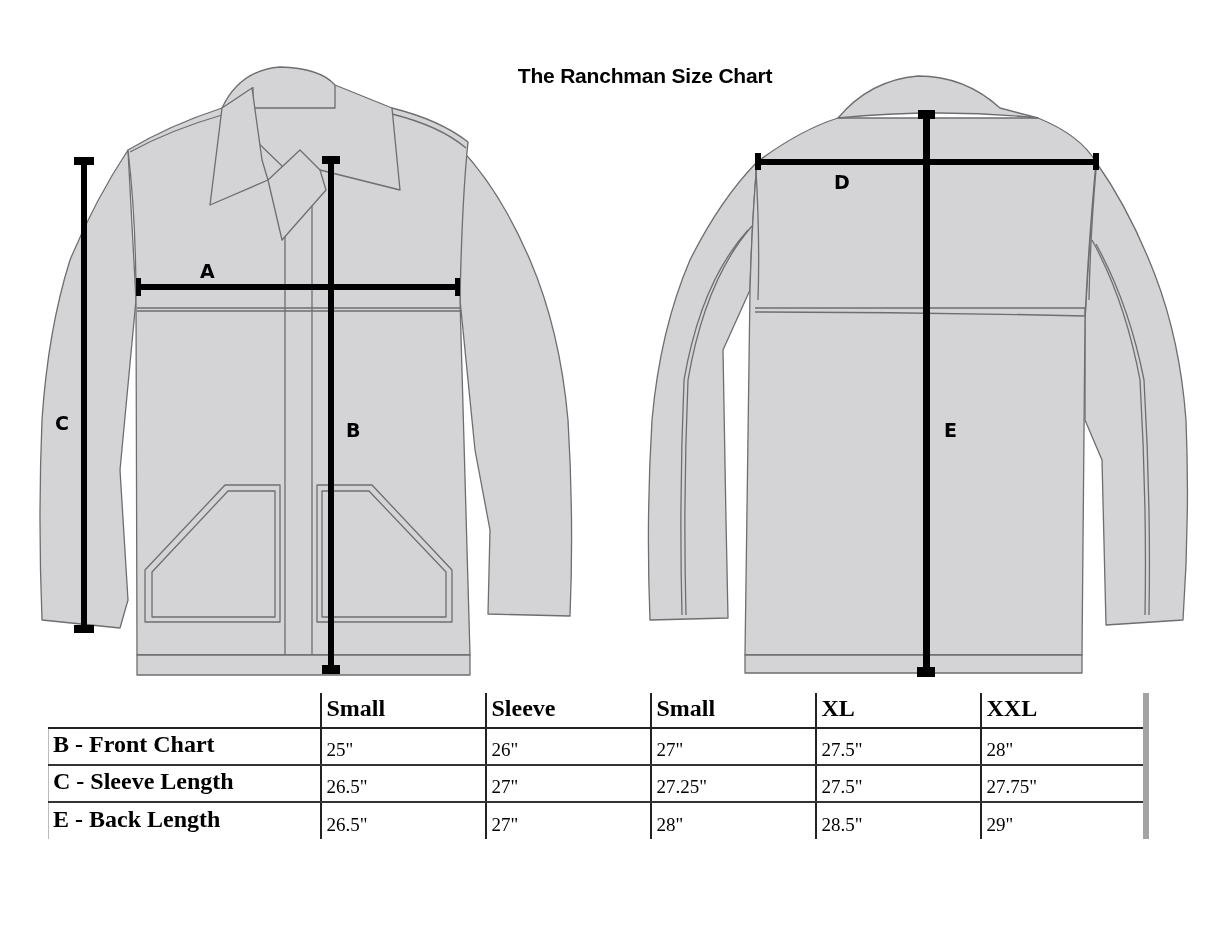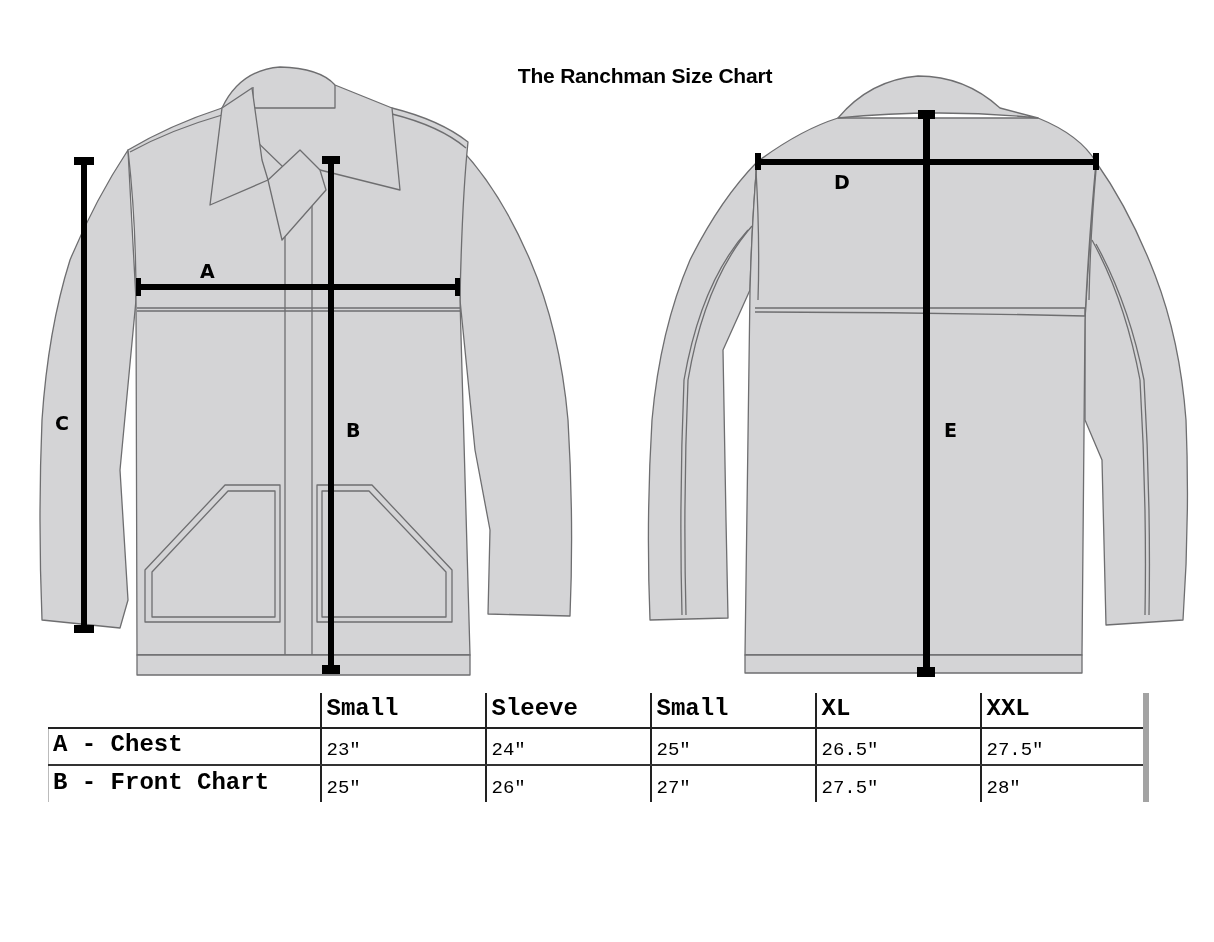--- a/index.html
+++ b/index.html
@@ -1,20 +1,20 @@
 <!DOCTYPE html>
 <html><head>
 <meta charset="utf-8">
 <style>
   html, body { margin: 0; padding: 0; background: #ffffff; }
   body { width: 1214px; height: 942px; position: relative; overflow: hidden; font-family: "Liberation Sans", sans-serif; color: #000; }
   .title { position: absolute; left: 0; width: 1290px; top: 64px; text-align: center; font-weight: bold; font-size: 21px; letter-spacing: -0.2px; }
   svg.jackets { position: absolute; left: 0; top: 0; }
   .dim-label { font-family: "DejaVu Sans", sans-serif; font-weight: bold; font-size: 19px; fill: #000; }
-  table.sizes { position: absolute; left: 48px; top: 693px; border-collapse: collapse; font-family: Liberation Mono, monospace; }
+  table.sizes { position: absolute; left: 48px; top: 693px; border-collapse: collapse; font-family: Liberation Serif, serif; }
   table.sizes td, table.sizes th { height: 37px; padding: 0 0 0 5px; text-align: left; vertical-align: bottom; box-sizing: border-box; }
   table.sizes th { font-size: 24px; font-weight: bold; padding-bottom: 5px; border-left: 2px solid #222; border-bottom: 2px solid #222; height: 35px; }
   table.sizes th.blank { border-left: none; }
   table.sizes th.last, table.sizes td.last { border-right: 6px solid #a3a3a3; }
   table.sizes td.rowlabel { font-size: 24px; font-weight: bold; padding: 0 0 6px 4px; border-bottom: 2px solid #333; width: 272px; }
   table.sizes td.val { font-size: 19px; padding-bottom: 3px; border-left: 2px solid #222; border-bottom: 2px solid #333; width: 165px; }
   table.sizes tr:last-child td { border-bottom: none; }
   table.sizes tr.body-row td.rowlabel { border-left: 1px solid #bbb; }
 </style>
 </head>
@@ -118,29 +118,37 @@
       <th class="blank" style="width:272px"></th>
       <th style="width:165px">Small</th>
       <th style="width:165px">Sleeve</th>
       <th style="width:165px">Small</th>
       <th style="width:165px">XL</th>
       <th class="last" style="width:164px">XXL</th>
     </tr>
   </thead>
   <tbody>
     <tr class="body-row">
-      <td class="rowlabel">A - Chest</td>
-      <td class="val">23"</td>
-      <td class="val">24"</td>
-      <td class="val">25"</td>
-      <td class="val">26.5"</td>
-      <td class="val last">27.5"</td>
-    </tr>
-    <tr class="body-row">
       <td class="rowlabel">B - Front Chart</td>
       <td class="val">25"</td>
       <td class="val">26"</td>
       <td class="val">27"</td>
       <td class="val">27.5"</td>
       <td class="val last">28"</td>
     </tr>
+    <tr class="body-row">
+      <td class="rowlabel">C - Sleeve Length</td>
+      <td class="val">26.5"</td>
+      <td class="val">27"</td>
+      <td class="val">27.25"</td>
+      <td class="val">27.5"</td>
+      <td class="val last">27.75"</td>
+    </tr>
+    <tr class="body-row">
+      <td class="rowlabel">E - Back Length</td>
+      <td class="val">26.5"</td>
+      <td class="val">27"</td>
+      <td class="val">28"</td>
+      <td class="val">28.5"</td>
+      <td class="val last">29"</td>
+    </tr>
   </tbody>
 </table>
 
 </body></html>

